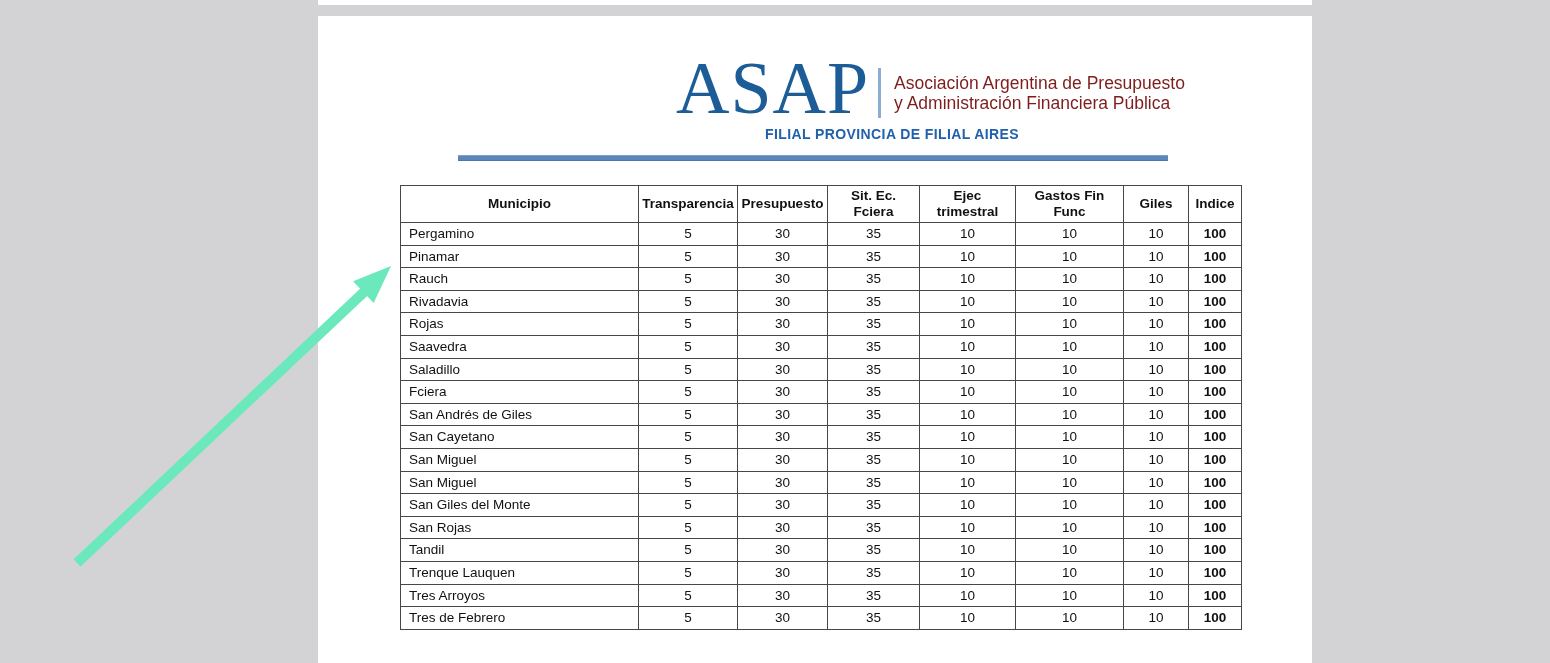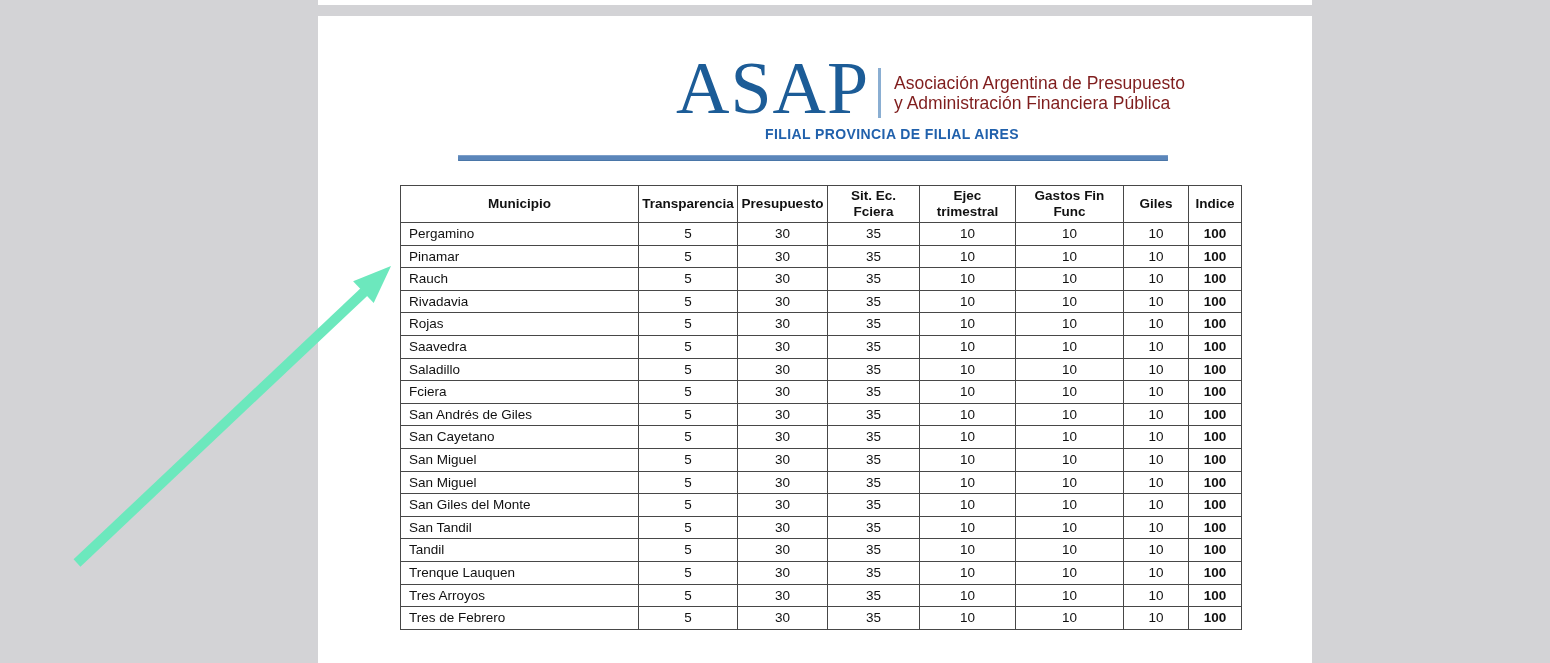--- a/index.html
+++ b/index.html
@@ -256,21 +256,21 @@
             <td class="muni">San Giles del Monte</td>
             <td class="num">5</td>
             <td class="num">30</td>
             <td class="num">35</td>
             <td class="num">10</td>
             <td class="num">10</td>
             <td class="num">10</td>
             <td class="num indice">100</td>
           </tr>
           <tr>
-            <td class="muni">San Tandil</td>
+            <td class="muni">San Rojas</td>
             <td class="num">5</td>
             <td class="num">30</td>
             <td class="num">35</td>
             <td class="num">10</td>
             <td class="num">10</td>
             <td class="num">10</td>
             <td class="num indice">100</td>
           </tr>
           <tr>
             <td class="muni">Tandil</td>

